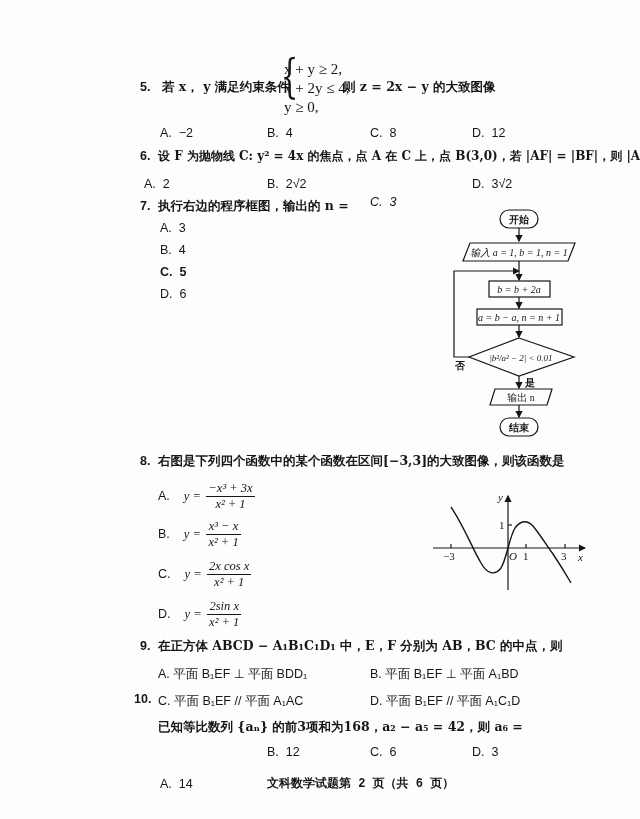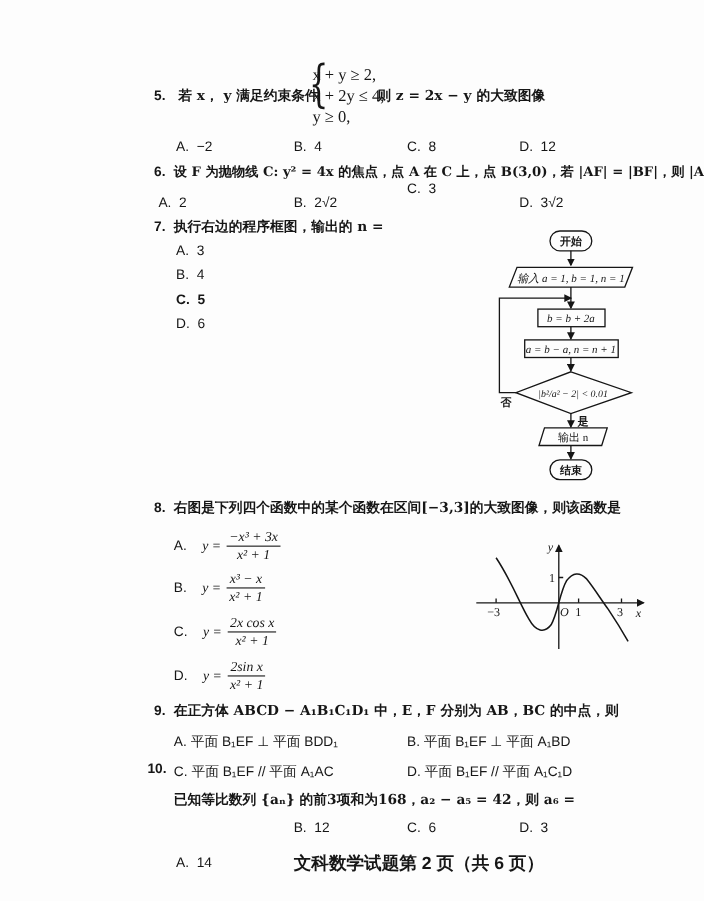--- a/index.html
+++ b/index.html
@@ -10,21 +10,21 @@
   .q .num { font-family:"Liberation Sans",sans-serif; }
   .opt { font-family:"Liberation Sans",sans-serif; }
   i, .it { font-style:italic; font-family:"Liberation Serif",serif; }
   .brace { font-size:46px; font-weight:normal; line-height:46px; font-family:"DejaVu Serif",serif; transform:scaleX(0.6); }
   .sys { line-height:19px; font-family:"Liberation Serif",serif; font-weight:normal; font-size:15px; }
   .frac { display:inline-block; vertical-align:middle; text-align:center; font-family:"Liberation Serif",serif; }
   .frac .n { display:block; border-bottom:1px solid #161616; padding:0 2px; line-height:15px; }
   .frac .d { display:block; line-height:15px; padding:0 2px; }
   .fopt { font-family:"Liberation Sans",sans-serif; font-size:12.5px; }
   .fopt .y { font-style:italic; font-family:"Liberation Serif",serif; margin-left:14px; margin-right:2px; }
-  .footer { font-weight:bold; font-family:Liberation Sans, sans-serif; font-size:16px; }
+  .footer { font-weight:bold; font-family:Liberation Mono, monospace; font-size:12px; }
   svg text { font-family:"Liberation Serif",serif; }
 </style>
 </head>
 <body>
 
 <div>
   <div class="abs q" style="left:140px;top:79px;"><span class="num">5.</span></div>
   <div class="abs q" style="left:162px;top:79px;">若 x， y 满足约束条件</div>
   <div class="abs brace" style="left:275px;top:53px;">{</div>
   <div class="abs sys" style="left:284px;top:60px;">
@@ -39,21 +39,21 @@
   <div class="abs opt" style="left:370px;top:126px;"><span>C.</span>&nbsp;&nbsp;<span>8</span></div>
   <div class="abs opt" style="left:472px;top:126px;"><span>D.</span>&nbsp;&nbsp;<span>12</span></div>
 </div>
 
 <div>
   <div class="abs q" style="left:140px;top:148px;"><span class="num">6.</span></div>
   <div class="abs q" style="left:158px;top:148px;font-size:12px;">设 F 为抛物线 C: y² = 4x 的焦点，点 A 在 C 上，点 B(3,0)，若 |AF| = |BF|，则 |AB| =</div>
 
   <div class="abs opt" style="left:144px;top:177px;"><span>A.</span>&nbsp;&nbsp;<span>2</span></div>
   <div class="abs opt" style="left:267px;top:177px;"><span>B.</span>&nbsp;&nbsp;<span>2√2</span></div>
-  <div class="abs opt" style="left:370px;top:164px;"><span>C.</span>&nbsp;&nbsp;<span>3</span></div>
+  <div class="abs opt" style="left:370px;top:195px;font-style:italic;"><span>C.</span>&nbsp;&nbsp;<span>3</span></div>
   <div class="abs opt" style="left:472px;top:177px;"><span>D.</span>&nbsp;&nbsp;<span>3√2</span></div>
 </div>
 
 <div>
   <div class="abs q" style="left:140px;top:198px;"><span class="num">7.</span></div>
   <div class="abs q" style="left:158px;top:198px;">执行右边的程序框图，输出的 n =</div>
 
   <div class="abs opt" style="left:160px;top:221px;"><span>A.</span>&nbsp;&nbsp;<span>3</span></div>
   <div class="abs opt" style="left:160px;top:243px;"><span>B.</span>&nbsp;&nbsp;<span>4</span></div>
   <div class="abs opt" style="left:160px;top:265px;font-weight:bold;"><span>C.</span>&nbsp;&nbsp;<span>5</span></div>

